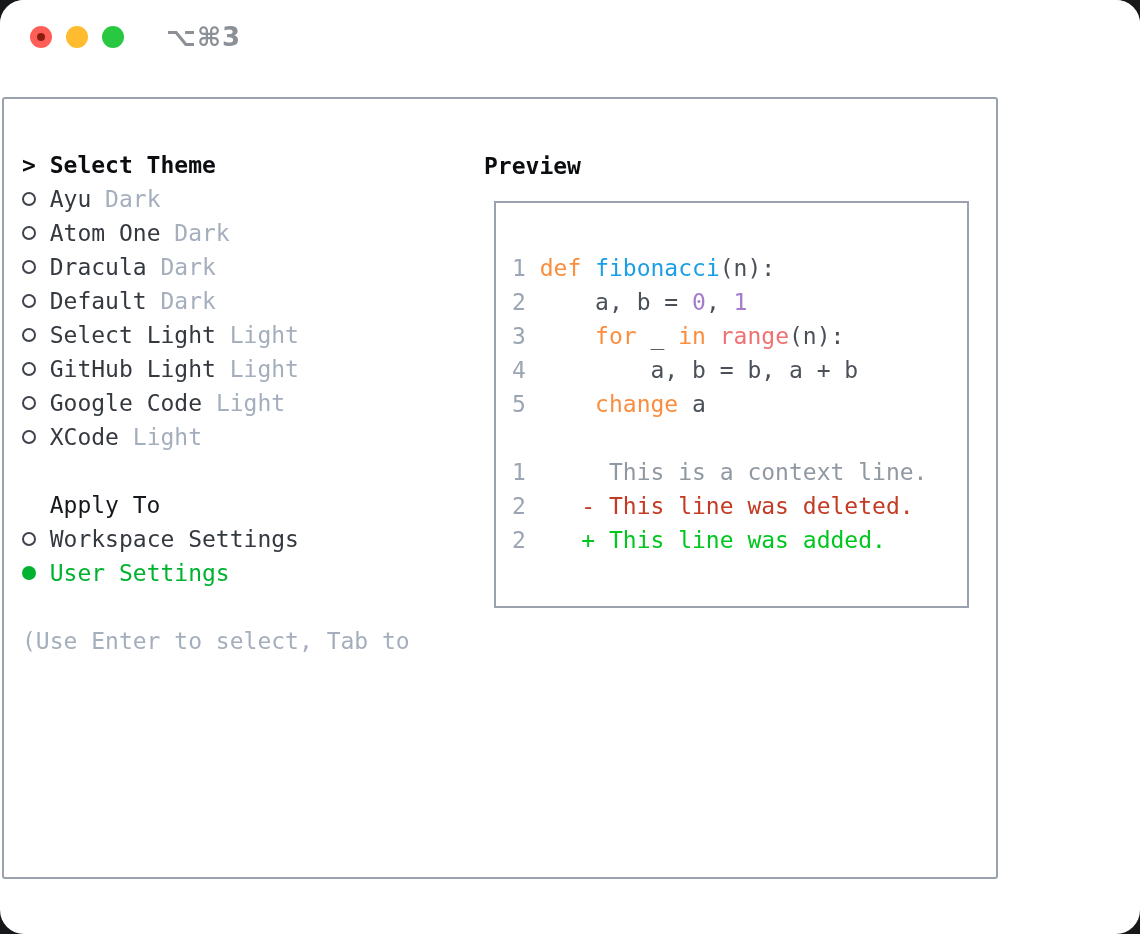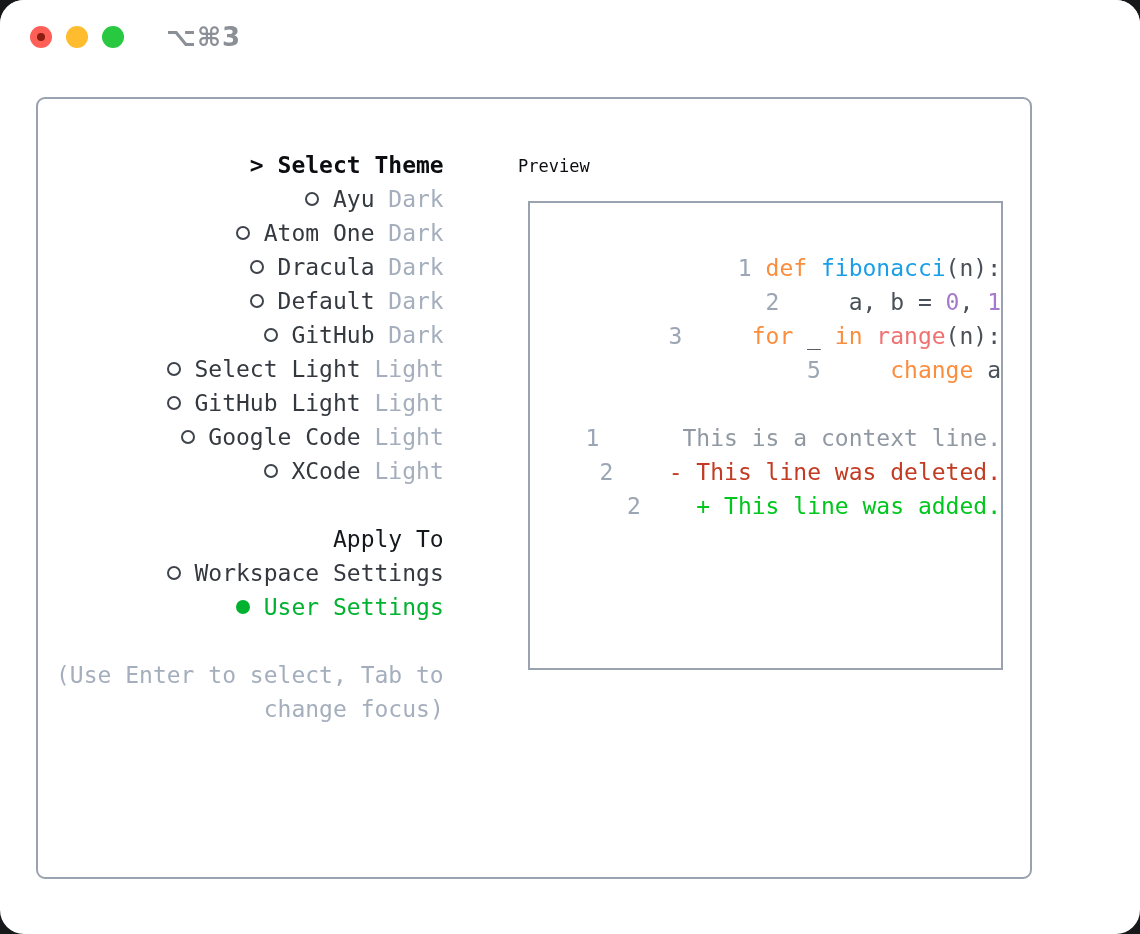--- a/index.html
+++ b/index.html
@@ -16,38 +16,38 @@
   .light.red .dot{position:absolute;left:7px;top:7px;width:8px;height:8px;border-radius:50%;background:#8a1d10}
   .light.yellow{left:66px;background:#febc2e}
   .light.green{left:102px;background:#28c840}
   .wtitle{
     position:absolute;left:166px;top:21px;height:32px;line-height:32px;
     font-family:"DejaVu Sans","Liberation Sans",sans-serif;
     font-size:26px;font-weight:600;color:#8b9097;letter-spacing:1px;
   }
   
   .panel{
-    position:absolute;left:36px;top:97px;width:996px;height:782px;
-    border:2px solid var(--border,#9aa2af);border-radius:9px;box-sizing:border-box;background:#fff;text-align:right;
+    position:absolute;left:2px;top:97px;width:996px;height:782px;
+    border:2px solid var(--border,#9aa2af);border-radius:3px;box-sizing:border-box;background:#fff;
   }
   
   .left{position:absolute;left:18px;top:49px}
   .row{height:34px;line-height:34px;font-size:23px;white-space:pre;color:var(--item,#34383f)}
   .hdr{font-weight:bold;color:#0b0d10}
   .lbl{color:#14171b}
   .tag{color:var(--muted,#a4aebc)}
   .muted{color:var(--muted,#a4aebc)}
   .sel{color:var(--green,#00b22f)}
   .bw{display:inline-block;width:1ch}
   .b{display:inline-block;width:14px;height:14px;border:2px solid #3f444c;border-radius:50%;box-sizing:border-box;vertical-align:baseline;transform:translateY(-1px)}
   .b.on{background:var(--green,#00b22f);border-color:var(--green,#00b22f)}
   
-  .ptitle{position:absolute;left:480px;top:50px;height:34px;line-height:34px;font-size:17px;font-weight:normal;color:#0b0d10}
+  .ptitle{position:absolute;left:480px;top:50px;height:34px;line-height:34px;font-size:23px;font-weight:bold;color:#0b0d10}
   .pbox{
-    position:absolute;left:490px;top:102px;width:475px;height:469px;
+    position:absolute;left:490px;top:102px;width:475px;height:407px;
     border:2px solid var(--border,#9aa2af);box-sizing:border-box;
     padding:48px 0 0 16px;background:#fff;overflow:hidden;
   }
   .pline{height:34px;line-height:34px;font-size:23px;white-space:pre;color:var(--tx,#4a5058)}
   .ln{color:var(--lineno,#9ba5b4)}
   .kw{color:var(--kw,#fa8d3e)}
   .fn{color:var(--fn,#1a9ee6)}
   .bi{color:var(--bi,#f07171)}
   .num{color:var(--num,#a37acc)}
   .tx{color:var(--tx,#4a5058)}
@@ -69,38 +69,37 @@
     <span class="wtitle">⌥⌘3</span>
   </div>
 
   <div class="panel">
     <div class="left" id="left-col">
         <div class="row"><span class="hdr">&gt; Select Theme</span></div>
         <div class="row"><span class="bw"><span class="b"></span></span> <span>Ayu</span><span class="tag"> Dark</span></div>
         <div class="row"><span class="bw"><span class="b"></span></span> <span>Atom One</span><span class="tag"> Dark</span></div>
         <div class="row"><span class="bw"><span class="b"></span></span> <span>Dracula</span><span class="tag"> Dark</span></div>
         <div class="row"><span class="bw"><span class="b"></span></span> <span>Default</span><span class="tag"> Dark</span></div>
-        <div class="row"><span class="bw"><span class="b"></span></span> <span>GitHub</span><span class="tag"> Dark</span></div>
         <div class="row"><span class="bw"><span class="b"></span></span> <span>Select Light</span><span class="tag"> Light</span></div>
         <div class="row"><span class="bw"><span class="b"></span></span> <span>GitHub Light</span><span class="tag"> Light</span></div>
         <div class="row"><span class="bw"><span class="b"></span></span> <span>Google Code</span><span class="tag"> Light</span></div>
         <div class="row"><span class="bw"><span class="b"></span></span> <span>XCode</span><span class="tag"> Light</span></div>
         <div class="row"></div>
         <div class="row"><span class="lbl">  Apply To</span></div>
         <div class="row"><span class="bw"><span class="b"></span></span> <span>Workspace Settings</span></div>
         <div class="row"><span class="bw"><span class="b on"></span></span> <span class="sel">User Settings</span></div>
         <div class="row"></div>
         <div class="row muted">(Use Enter to select, Tab to</div>
-        <div class="row muted">change focus)</div>
       </div>
     <div class="ptitle">Preview</div>
     <div class="pbox" id="preview-box">
         <div class="pline"><span class="ln">1</span><span class="tx"> </span><span class="kw">def</span><span class="tx"> </span><span class="fn">fibonacci</span><span class="tx">(n):</span></div>
         <div class="pline"><span class="ln">2</span><span class="tx">     a, b = </span><span class="num">0</span><span class="tx">, </span><span class="num">1</span></div>
         <div class="pline"><span class="ln">3</span><span class="tx">     </span><span class="kw">for</span><span class="tx"> _ </span><span class="kw">in</span><span class="tx"> </span><span class="bi">range</span><span class="tx">(n):</span></div>
+        <div class="pline"><span class="ln">4</span><span class="tx">         a, b = b, a + b</span></div>
         <div class="pline"><span class="ln">5</span><span class="tx">     </span><span class="kw">change</span><span class="tx"> a</span></div>
         <div class="pline"></div>
         <div class="pline"><span class="ln">1</span><span class="ctx">      This is a context line.</span></div>
         <div class="pline"><span class="ln">2</span><span class="tx">    </span><span class="del">- This line was deleted.</span></div>
         <div class="pline"><span class="ln">2</span><span class="tx">    </span><span class="add">+ This line was added.</span></div>
       </div>
   </div>
 
 </div>
 

